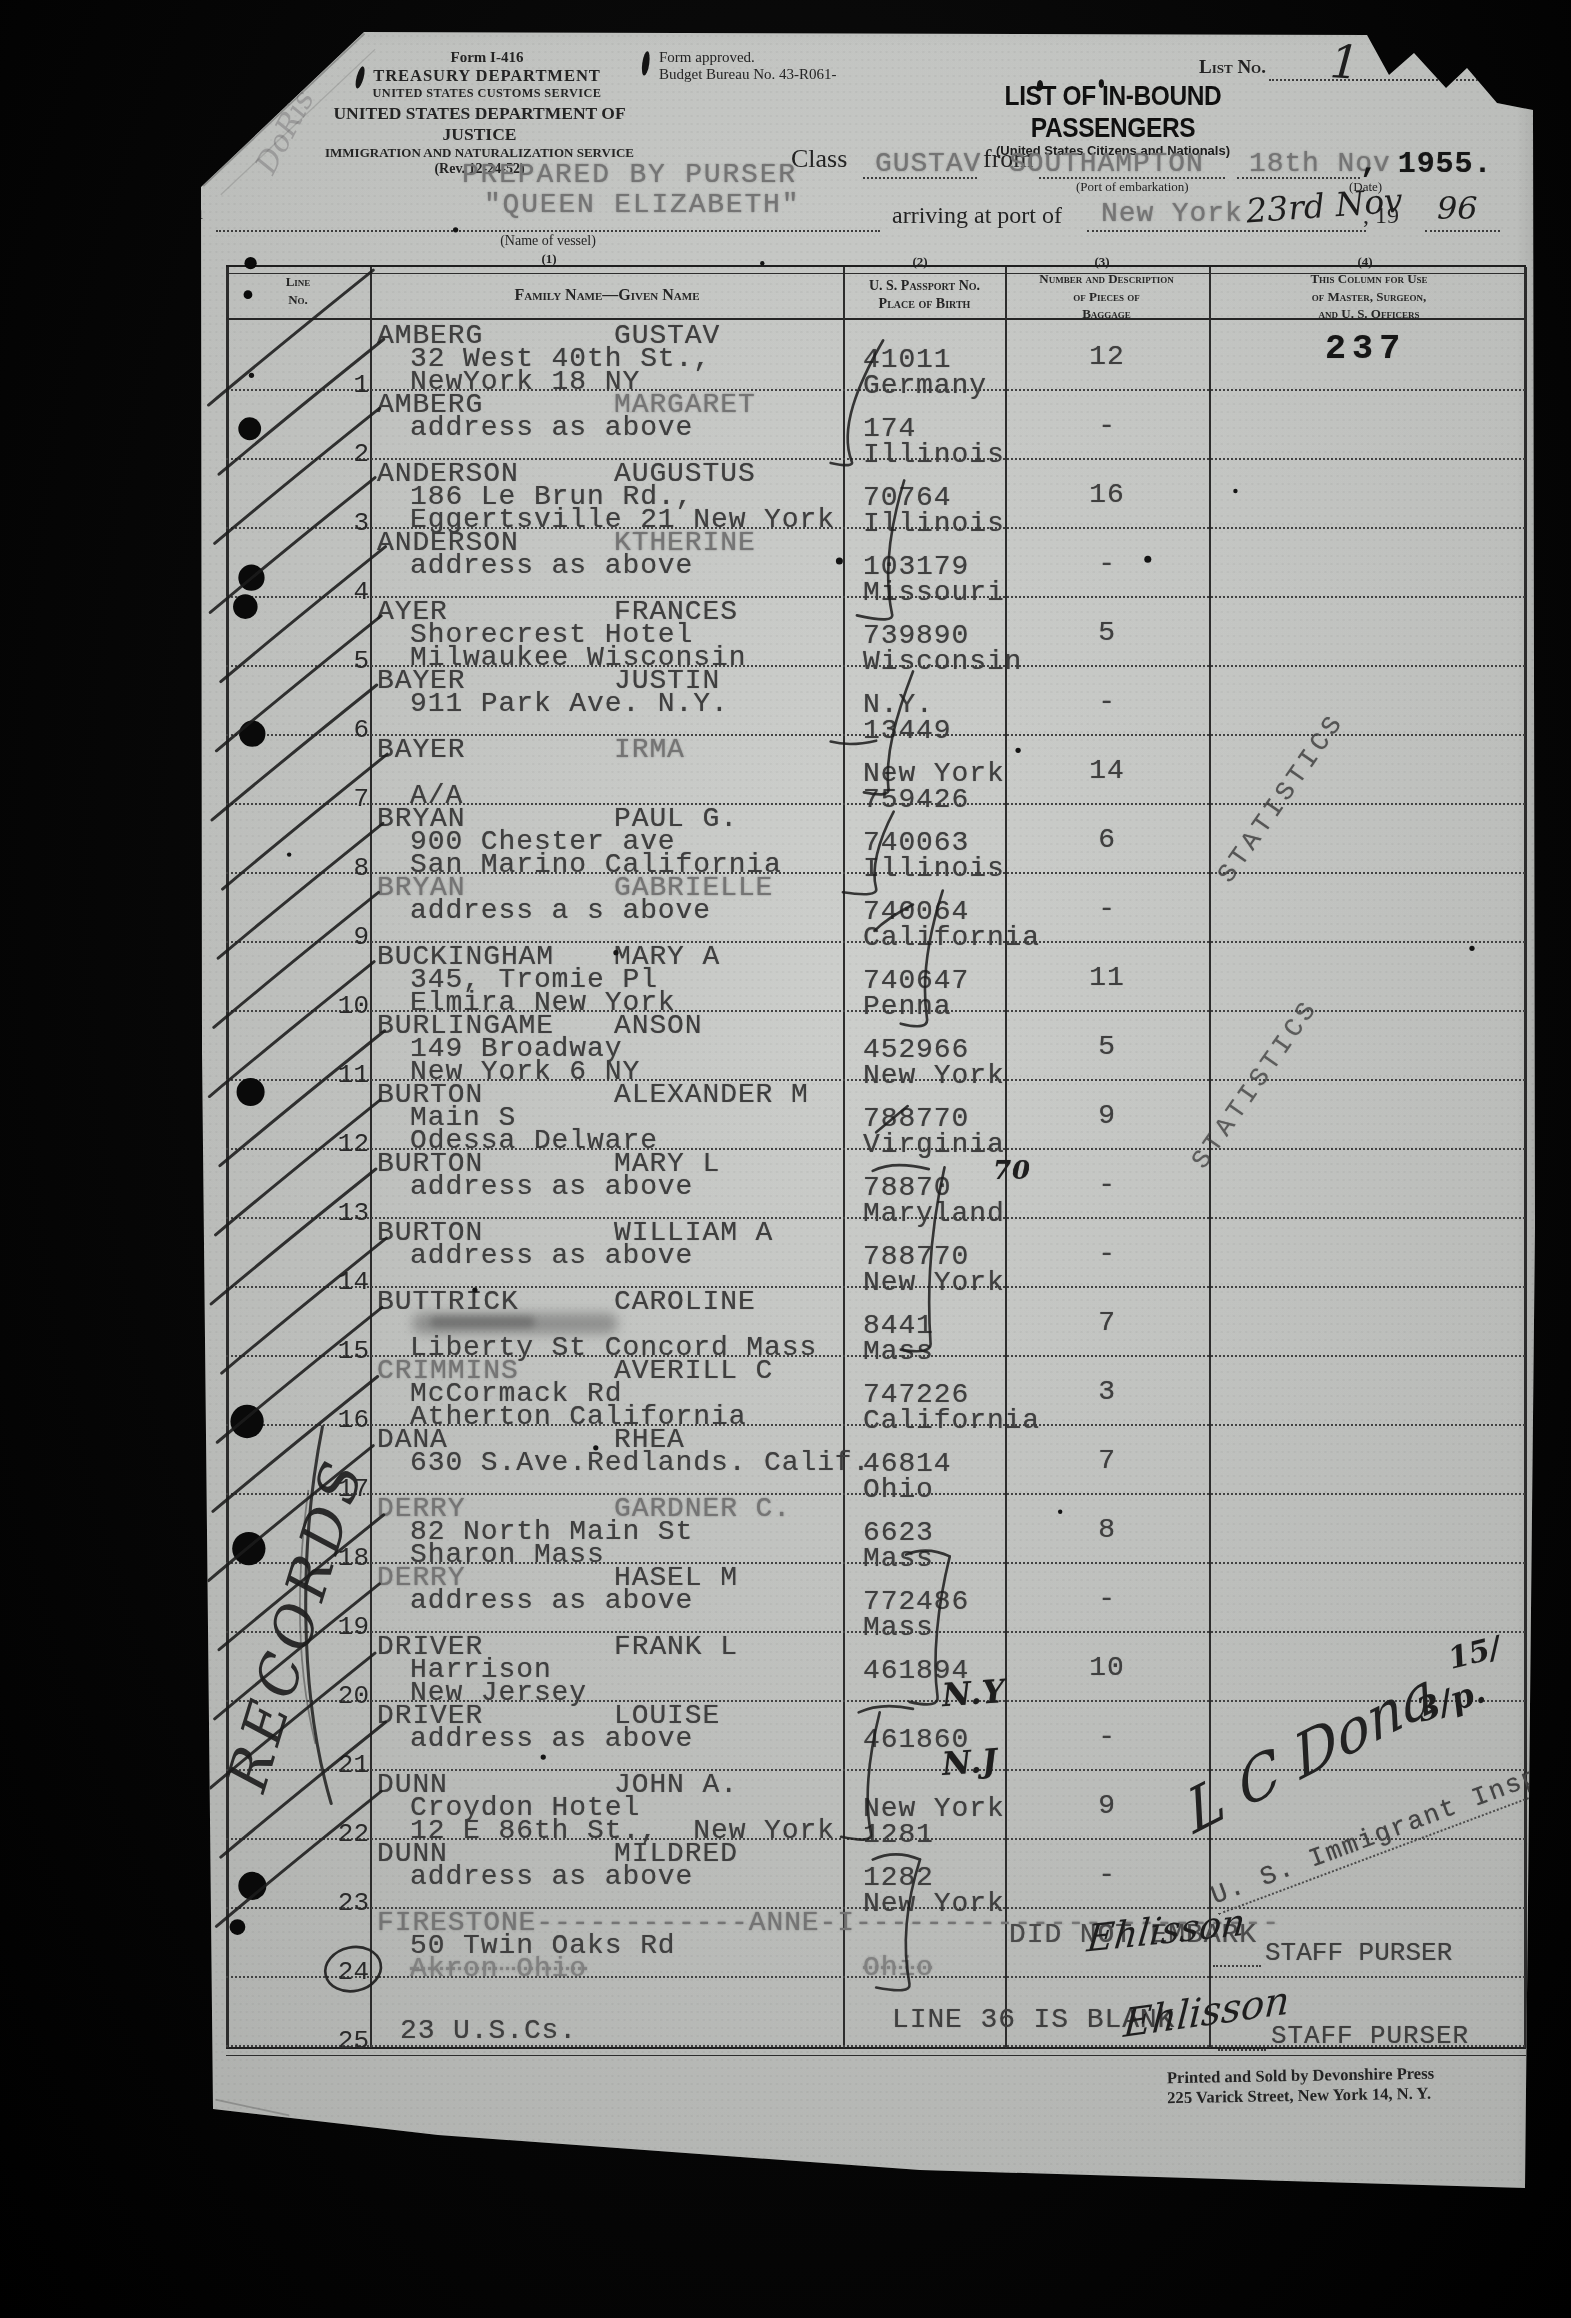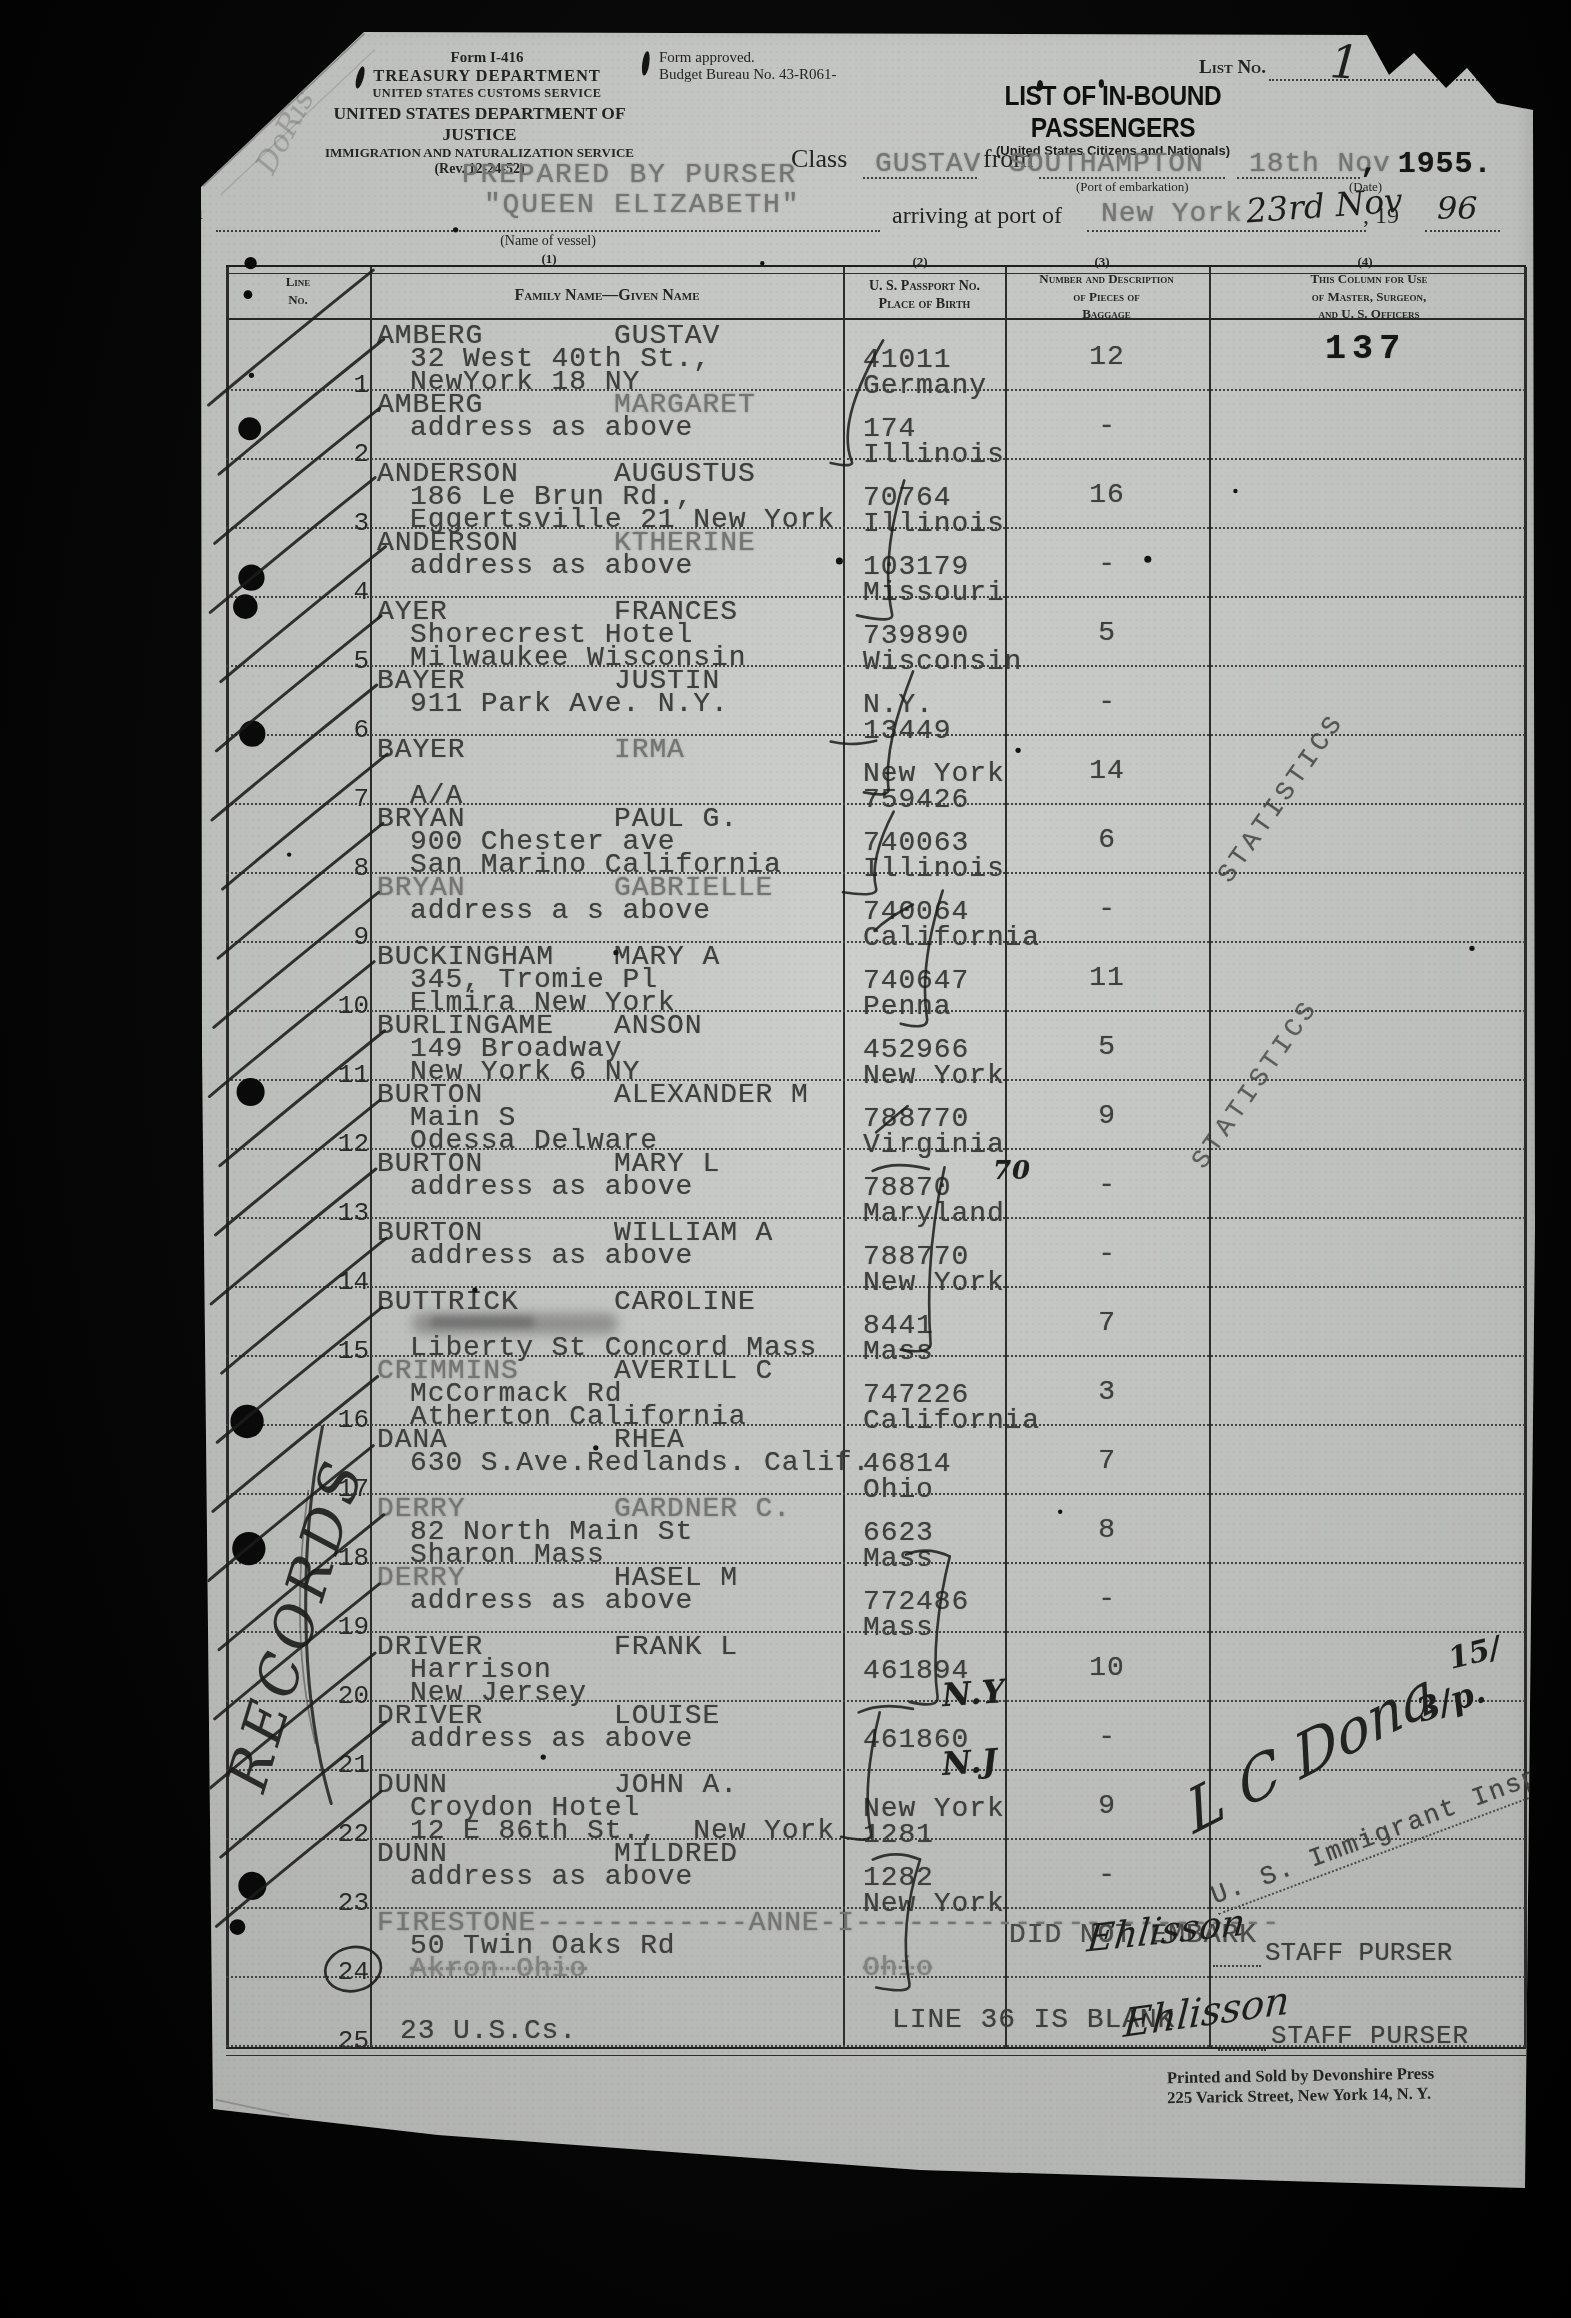--- a/index.html
+++ b/index.html
@@ -286,21 +286,21 @@
         <div class="bcell typed t32"></div>
       </div>
       <div class="row" style="height: 69px;">
         <div class="lineno">25</div>
         <div class="namecell typed t32"><div class="typed t32" style="position: absolute; left: 23px; top: 39px;">23 U.S.Cs.</div></div>
         <div class="pcell typed t32"></div>
         <div class="bcell typed t32"></div>
       </div>
     </div>
 
-  <div class="abs typed dark z20" style="left:1325px;top:329px;font-size:35px;font-weight:bold;letter-spacing:6.1px;">137</div>
+  <div class="abs typed dark z20" style="left:1325px;top:329px;font-size:35px;font-weight:bold;letter-spacing:6.1px;">237</div>
 
   <div class="abs typed ctr z20" style="left:1174px;top:783px;width:215px;font-size:26px;letter-spacing:4.4px;color:#3a3a3a;opacity:.8;transform:rotate(-55deg);">STATISTICS</div>
   <div class="abs typed ctr z20" style="left:1148px;top:1069px;width:215px;font-size:26px;letter-spacing:4.4px;color:#3a3a3a;opacity:.75;transform:rotate(-55deg);">STATISTICS</div>
 
   <div class="abs typed t32 z20" style="left:1009px;top:1923px;color:#4a4a4a;">DID NOT EMBARK</div>
 
   <div class="abs hand z20" style="left:1087px;top:1909px;font-size:37px;transform:rotate(-6deg) skewX(-12deg);">Ehlisson</div>
   <div class="abs typed t30 z20" style="left:1265px;top:1938px;letter-spacing:0;">STAFF PURSER</div>
   <div class="ldr" style="left:1213px;top:1963px;width:48px;"></div>
 

